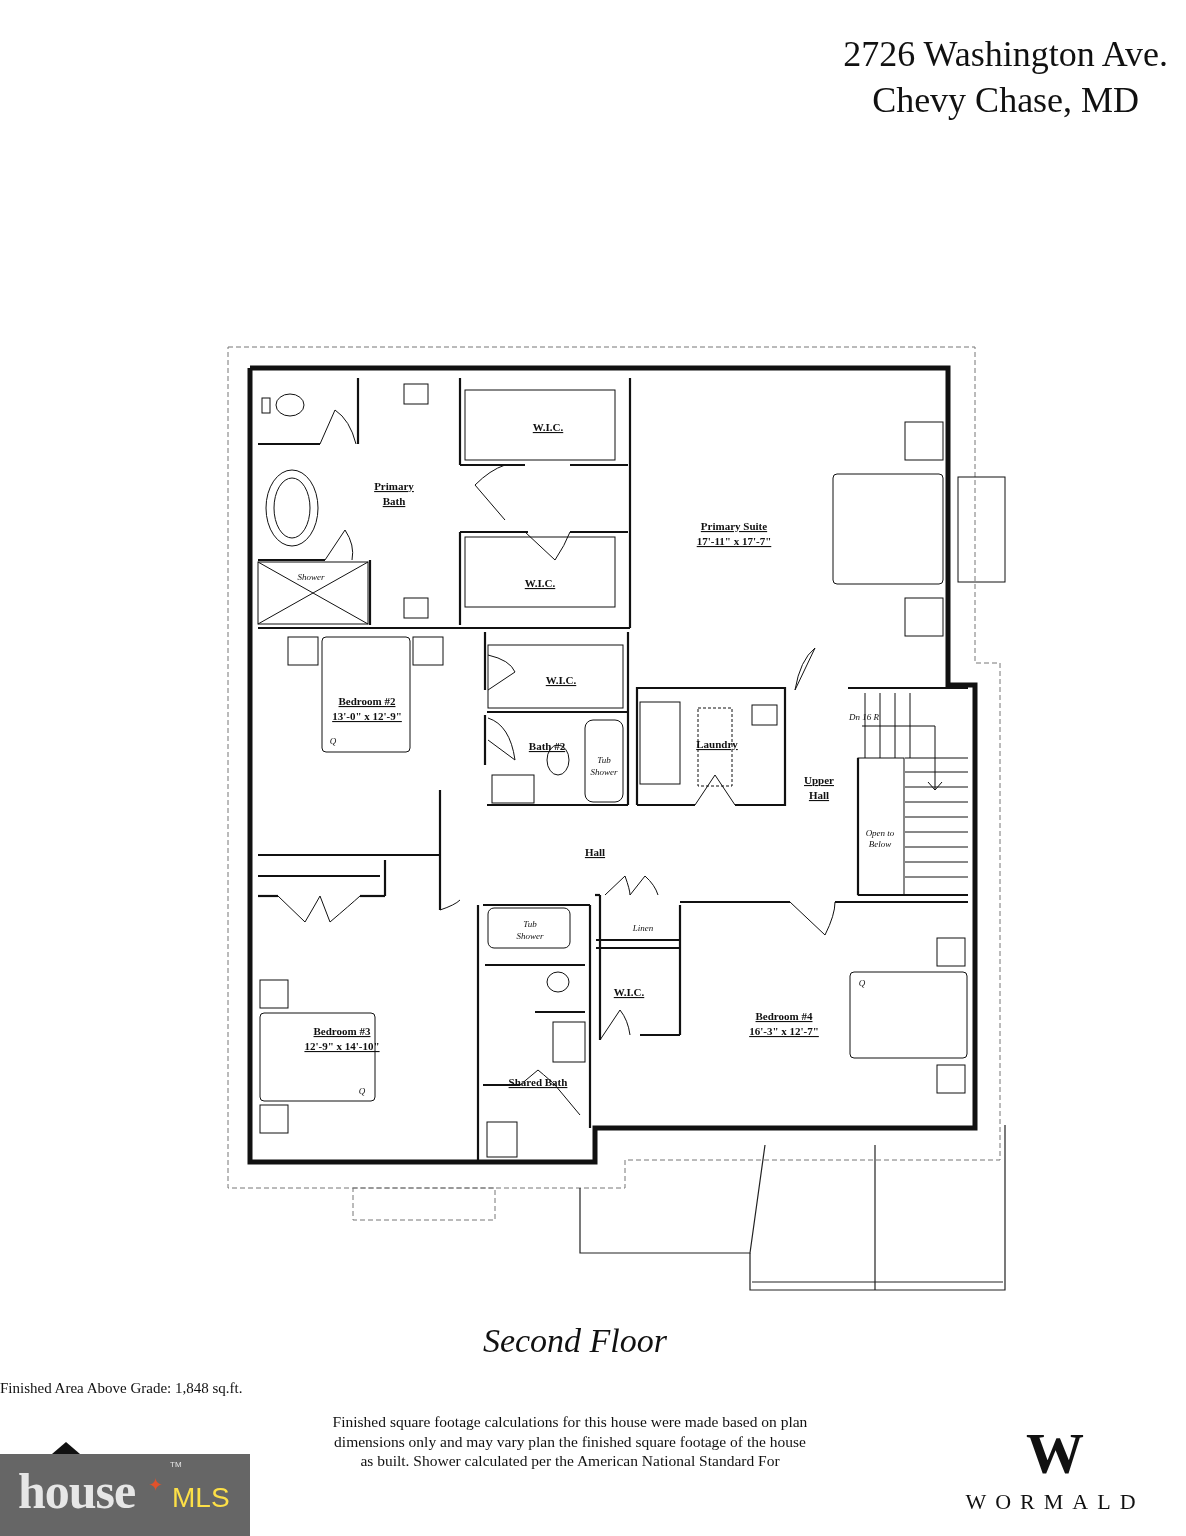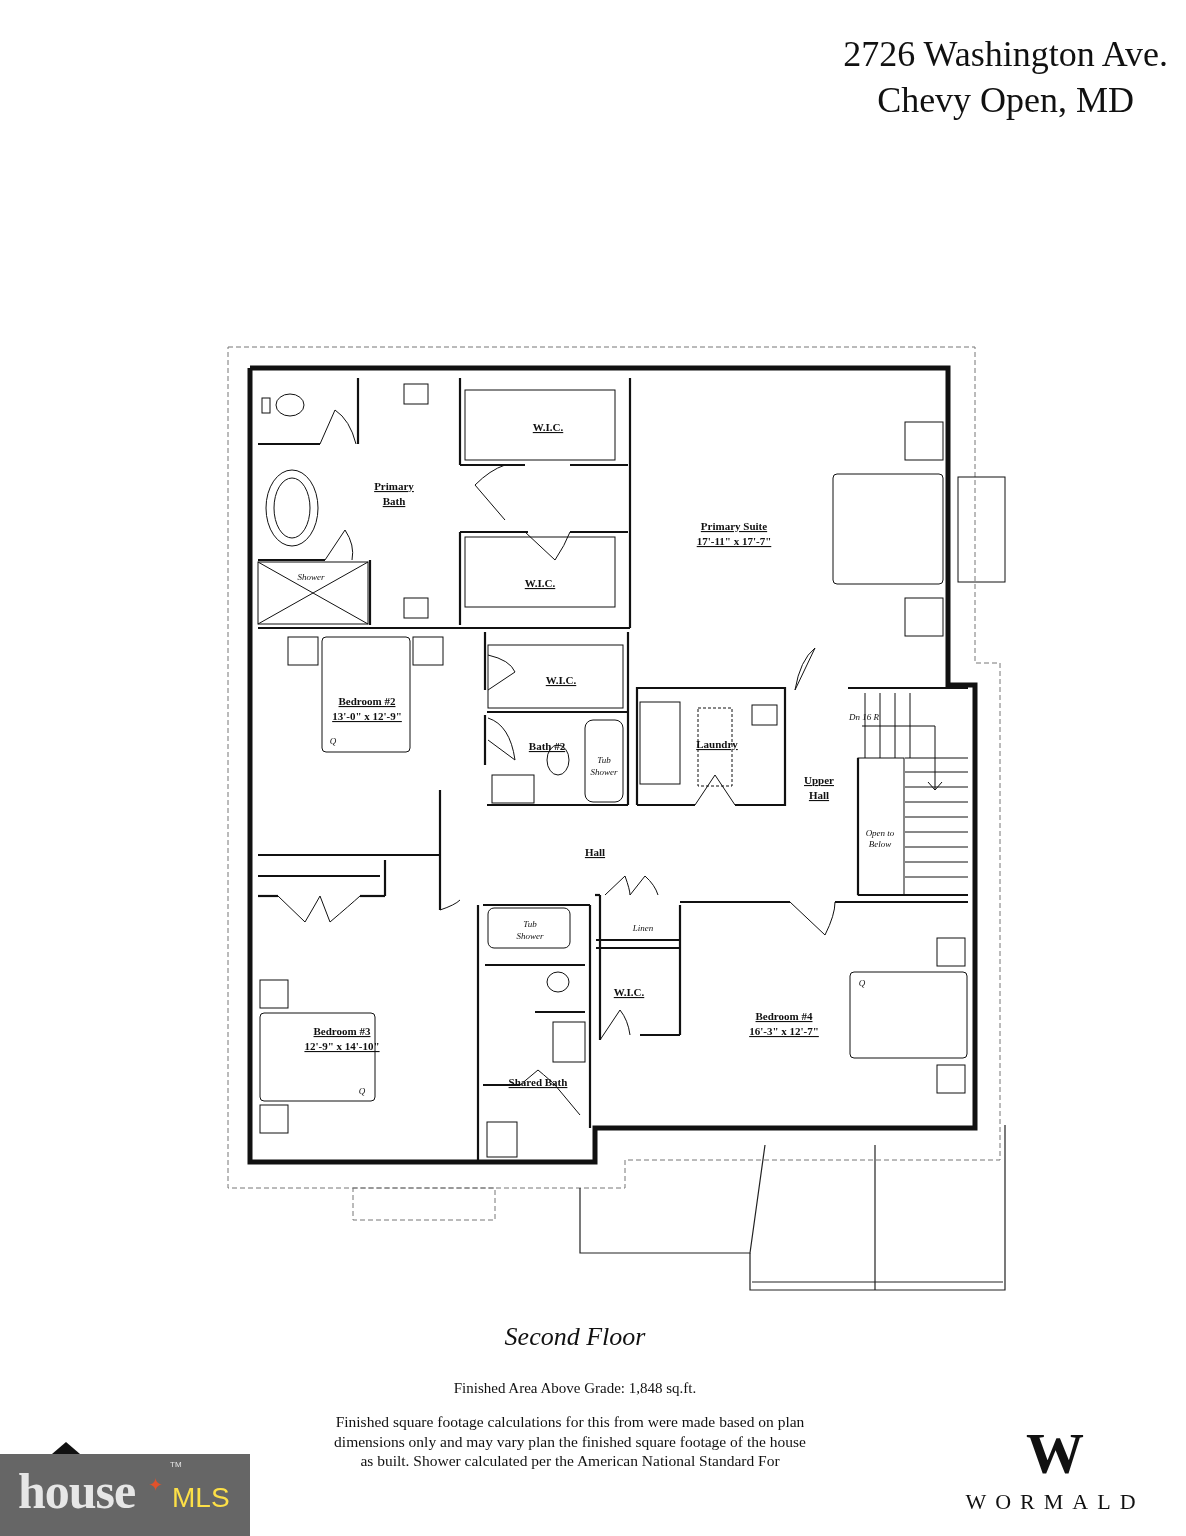--- a/index.html
+++ b/index.html
@@ -2,39 +2,39 @@
 <html><head>
 <meta charset="utf-8">
 <style>
   html,body{margin:0;padding:0;background:#fff;}
   body{width:1186px;height:1536px;position:relative;overflow:hidden;font-family:"Liberation Serif","DejaVu Serif",serif;color:#111;}
   .addr{position:absolute;right:18px;top:31px;text-align:center;font-size:36px;line-height:46px;}
   .addr div{white-space:nowrap;}
   svg.plan{position:absolute;left:0;top:0;}
   .lbl{font-family:"Liberation Serif","DejaVu Serif",serif;font-size:11px;font-weight:bold;text-decoration:underline;fill:#111;}
   .lbl-i{font-family:"Liberation Serif","DejaVu Serif",serif;font-size:9px;font-style:italic;fill:#111;}
-  .title{position:absolute;left:0;width:1150px;top:1322px;text-align:center;font-size:26px;font-style:italic;}
-  .area{position:absolute;left:0;width:1150px;top:1380px;text-align:center;font-size:15px;}
+  .title{position:absolute;left:0;width:1150px;top:1322px;text-align:center;font-size:34px;font-style:italic;}
+  .area{position:absolute;left:0;width:1150px;top:1380px;font-size:15px;}
   .disc{position:absolute;left:265px;width:610px;top:1412px;text-align:center;font-size:15.5px;line-height:19.5px;}
   .bright{position:absolute;left:0;top:1454px;width:250px;height:82px;background:#666;}
   .bright .word{position:absolute;left:18px;top:8px;font-family:"Liberation Serif","DejaVu Serif",serif;font-size:50px;font-weight:bold;color:#e6e6e6;letter-spacing:-1px;}
   .bright .mls{position:absolute;left:172px;top:28px;font-family:"Liberation Sans","DejaVu Sans",sans-serif;font-size:28px;color:#fde047;}
   .bright .star{position:absolute;left:148px;top:20px;color:#e0522c;font-size:18px;}
   .bright .tm{position:absolute;left:170px;top:6px;font-family:"Liberation Sans",sans-serif;font-size:8px;color:#e6e6e6;}
   .caret{position:absolute;left:52px;top:1442px;width:0;height:0;border-left:14px solid transparent;border-right:14px solid transparent;border-bottom:12px solid #111;}
   .wlogo{position:absolute;left:945px;top:1425px;width:220px;text-align:center;}
   .wlogo .w{font-family:"Liberation Serif","DejaVu Serif",serif;font-size:58px;font-weight:bold;line-height:58px;}
   .wlogo .name{font-family:"Liberation Serif","DejaVu Serif",serif;font-size:22px;font-weight:normal;letter-spacing:9px;margin-top:6px;}
 </style>
 </head>
 <body>
 
 <div class="addr">
   <div>2726 Washington Ave.</div>
-  <div>Chevy Open, MD</div>
+  <div>Chevy Chase, MD</div>
 </div>
 
 <svg class="plan" width="1186" height="1536" viewBox="0 0 1186 1536" xmlns="http://www.w3.org/2000/svg">
 
   <g fill="none" stroke="#777" stroke-width="1" stroke-dasharray="5,3">
     <polyline points="228,347 975,347 975,663 1000,663 1000,1160 625,1160 625,1188 228,1188 228,347"></polyline>
     <rect x="353" y="1188" width="142" height="32"></rect>
   </g>
 
   <g fill="none" stroke="#222" stroke-width="1.2">
@@ -202,21 +202,21 @@
     <text class="lbl" x="784" y="1020">Bedroom #4</text>
     <text class="lbl" x="784" y="1035">16'-3" x 12'-7"</text>
     <text class="lbl-i" x="862" y="986">Q</text>
     <text class="lbl-i" x="311" y="580">Shower</text>
   </g>
 </svg>
 
 <div class="title">Second Floor</div>
 <div class="area">Finished Area Above Grade:  1,848 sq.ft.</div>
 <div class="disc">
-  <div>Finished square footage calculations for this from were made based on plan</div>
+  <div>Finished square footage calculations for this house were made based on plan</div>
   <div>dimensions only and may vary plan the finished square footage of the house</div>
   <div>as built. Shower calculated per the American National Standard For</div>
 </div>
 
 <div class="caret"></div>
 <div class="bright">
   <span class="word">house</span>
   <span class="star">✦</span>
   <span class="tm">TM</span>
   <span class="mls">MLS</span>

